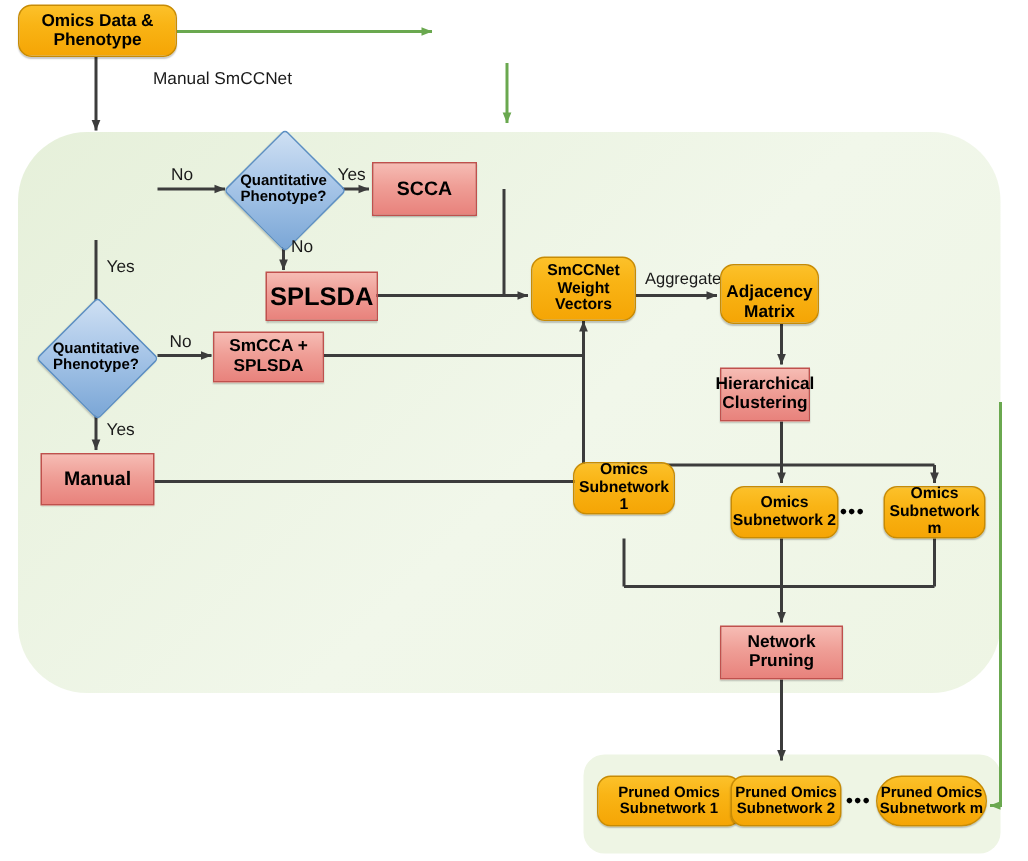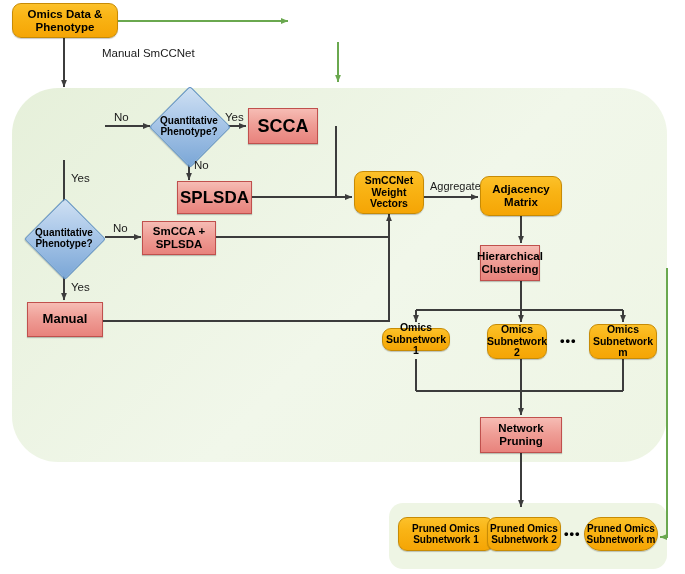--- a/index.html
+++ b/index.html
@@ -123,52 +123,52 @@
   </div>
 
   <div class="lbl" style="left:114px;top:111px;font-size:11.5px;">No</div>
   <div class="lbl" style="left:71px;top:172px;font-size:11.5px;">Yes</div>
   <div class="lbl" style="left:225px;top:111px;font-size:11.5px;">Yes</div>
   <div class="lbl" style="left:194px;top:159px;font-size:11.5px;">No</div>
   <div class="lbl" style="left:113px;top:222px;font-size:11.5px;">No</div>
   <div class="lbl" style="left:71px;top:281px;font-size:11.5px;">Yes</div>
   <div class="lbl" style="left:430px;top:180px;font-size:11px;">Aggregate</div>
 
-  <div class="node red" style="left:248px;top:108px;width:70px;height:36px;font-size:18px;">
+  <div class="node red" style="left:248px;top:108px;width:70px;height:36px;font-size:13px;">
     <span>SCCA</span>
   </div>
 
   <div class="node red" style="left:141px;top:181px;width:75px;height:33px;font-size:17px;margin-left:36px;">
     <span>SPLSDA</span>
   </div>
 
   <div class="node red" style="left:142px;top:221px;width:74px;height:34px;font-size:11.5px;">
     <span>SmCCA + SPLSDA</span>
   </div>
 
   <div class="node red" style="left:27px;top:302px;width:76px;height:35px;font-size:13px;">
     <span>Manual</span>
   </div>
 
   <div class="node orange" style="left:354px;top:171px;width:70px;height:43px;font-size:10.5px;">
     <span>SmCCNet Weight Vectors</span>
   </div>
 
-  <div class="node orange" style="left:480px;top:176px;width:82px;height:40px;font-size:11.5px;">
+  <div class="node orange" style="left:480px;top:176px;width:66px;height:40px;font-size:11.5px;align-items:flex-end;">
     <span>Adjacency Matrix</span>
   </div>
 
   <div class="node red" style="left:480px;top:245px;width:60px;height:36px;font-size:11.5px;">
     <span>Hierarchical Clustering</span>
   </div>
 
-  <div class="node orange" style="left:382px;top:328px;width:68px;height:23px;font-size:10.5px;">
+  <div class="node orange" style="left:382px;top:308px;width:68px;height:35px;font-size:10.5px;">
     <span>Omics Subnetwork 1</span>
   </div>
-  <div class="node orange" style="left:487px;top:324px;width:60px;height:35px;font-size:10.5px;">
+  <div class="node orange" style="left:487px;top:324px;width:72px;height:35px;font-size:10.5px;">
     <span>Omics Subnetwork 2</span>
   </div>
   <div class="node orange" style="left:589px;top:324px;width:68px;height:35px;font-size:10.5px;">
     <span>Omics Subnetwork m</span>
   </div>
   <div class="dots" style="left:560px;top:333px;font-size:13px;">•••</div>
 
   <div class="node red" style="left:480px;top:417px;width:82px;height:36px;font-size:11.5px;text-align:center;">
     <span>Network Pruning</span>
   </div>

